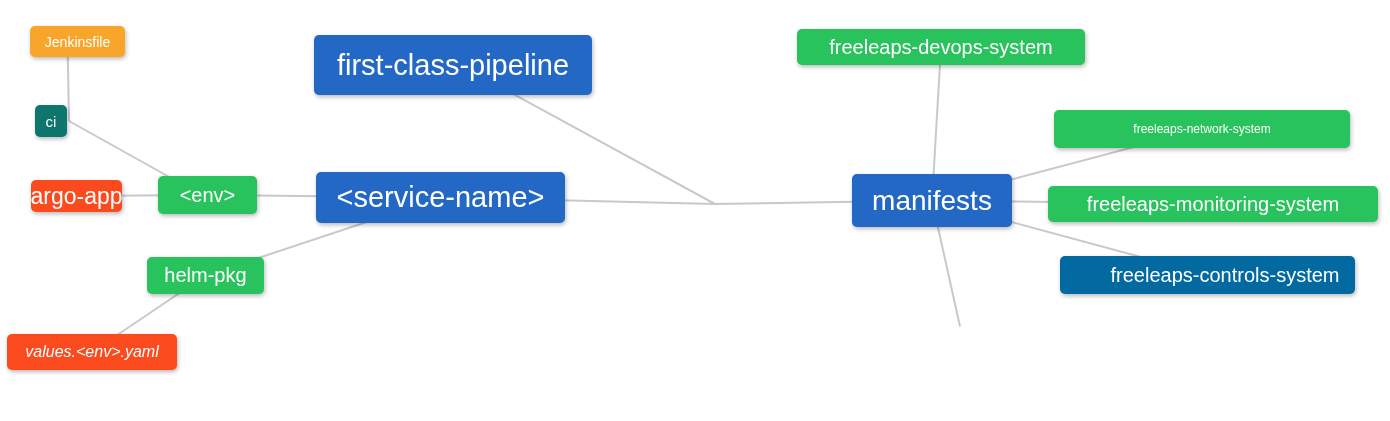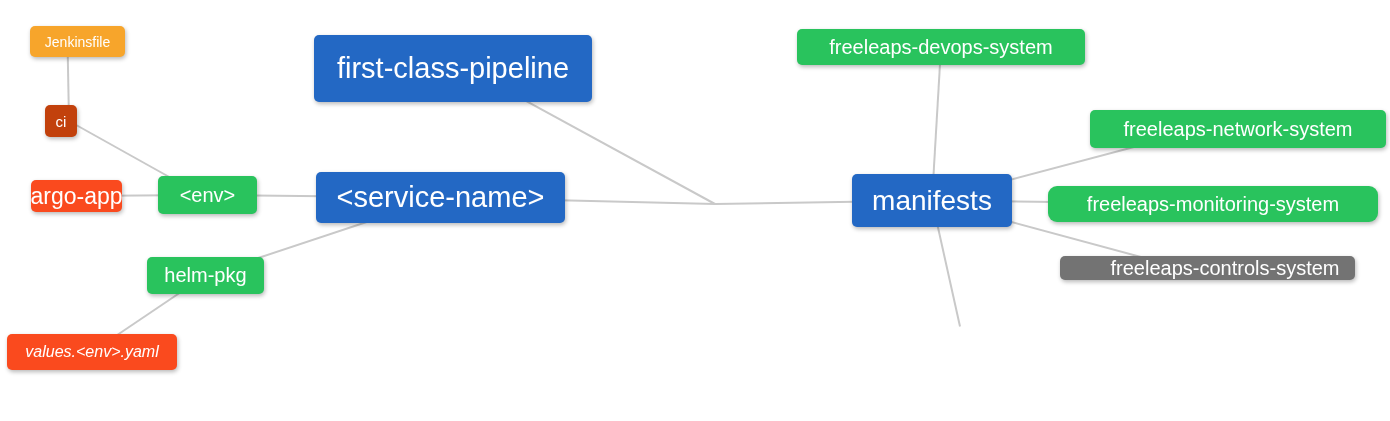--- a/index.html
+++ b/index.html
@@ -52,26 +52,26 @@
       <line x1="201.5" y1="195" x2="76.5" y2="196" stroke="#C9C9C9" stroke-width="2"></line>
       <line x1="69" y1="121" x2="67.5" y2="41.5" stroke="#C9C9C9" stroke-width="2"></line>
       <line x1="205.5" y1="275.5" x2="92" y2="352" stroke="#C9C9C9" stroke-width="2"></line>
       <line x1="932" y1="200.5" x2="941" y2="47" stroke="#C9C9C9" stroke-width="2"></line>
       <line x1="932" y1="200.5" x2="1202" y2="129" stroke="#C9C9C9" stroke-width="2"></line>
       <line x1="932" y1="200.5" x2="1213" y2="204" stroke="#C9C9C9" stroke-width="2"></line>
       <line x1="932" y1="200.5" x2="1207.5" y2="275" stroke="#C9C9C9" stroke-width="2"></line>
       <line x1="932" y1="200.5" x2="960" y2="326.5" stroke="#C9C9C9" stroke-width="2"></line>
     </svg>
 
-    <div class="node" style="left: 314px; top: 35px; width: 278px; height: 67px; background: rgb(35, 104, 196); font-size: 29px;">first-class-pipeline</div>
+    <div class="node" style="left: 314px; top: 35px; width: 278px; height: 60px; background: rgb(35, 104, 196); font-size: 29px;">first-class-pipeline</div>
     <div class="node" style="left: 316px; top: 172px; width: 249px; height: 51px; background: rgb(35, 104, 196); font-size: 29px;">&lt;service-name&gt;</div>
     <div class="node" style="left: 852px; top: 174px; width: 160px; height: 53px; background: rgb(35, 104, 196); font-size: 28px;">manifests</div>
     <div class="node" style="left: 158px; top: 176px; width: 99px; height: 38px; background: rgb(41, 195, 93); font-size: 20px;">&lt;env&gt;</div>
     <div class="node" style="left: 147px; top: 257px; width: 117px; height: 37px; background: rgb(41, 195, 93); font-size: 20px;">helm-pkg</div>
-    <div class="node" style="left: 45px; top: 105px; width: 32px; height: 32px; background: #c2410c; font-size: 15px;">ci</div>
+    <div class="node" style="left: 35px; top: 105px; width: 32px; height: 32px; background: #0f766e; font-size: 15px;">ci</div>
     <div class="node" style="left: 31px; top: 180px; width: 91px; height: 32px; background: rgb(250, 74, 30); font-size: 23px;">argo-app</div>
     <div class="node" style="left: 20px; top: 26px; width: 95px; height: 31px; background: rgb(247, 165, 43); font-size: 14px; margin-left: 10px;">Jenkinsfile</div>
     <div class="node" style="left: 7px; top: 334px; width: 170px; height: 36px; background: rgb(250, 74, 30); font-size: 16px; font-style: italic;">values.&lt;env&gt;.yaml</div>
     <div class="node" style="left: 797px; top: 29px; width: 288px; height: 36px; background: rgb(41, 195, 93); font-size: 20px;">freeleaps-devops-system</div>
-    <div class="node" style="left: 1054px; top: 110px; width: 296px; height: 38px; background: rgb(41, 195, 93); font-size: 20px; margin-left: 36px;">freeleaps-network-system</div>
-    <div class="node" style="left: 1048px; top: 186px; width: 330px; height: 36px; background: rgb(41, 195, 93); font-size: 20px; border-radius: 9px;">freeleaps-monitoring-system</div>
-    <div class="node" style="left: 1060px; top: 256px; width: 295px; height: 24px; background: #737373; font-size: 20px; padding-left: 35px;">freeleaps-controls-system</div>
+    <div class="node" style="left: 1054px; top: 110px; width: 296px; height: 38px; background: rgb(41, 195, 93); font-size: 12px;">freeleaps-network-system</div>
+    <div class="node" style="left: 1048px; top: 186px; width: 330px; height: 36px; background: rgb(41, 195, 93); font-size: 20px;">freeleaps-monitoring-system</div>
+    <div class="node" style="left: 1060px; top: 256px; width: 295px; height: 38px; background: #0369a1; font-size: 20px; padding-left: 35px;">freeleaps-controls-system</div>
   </div>
 
 </body></html>

